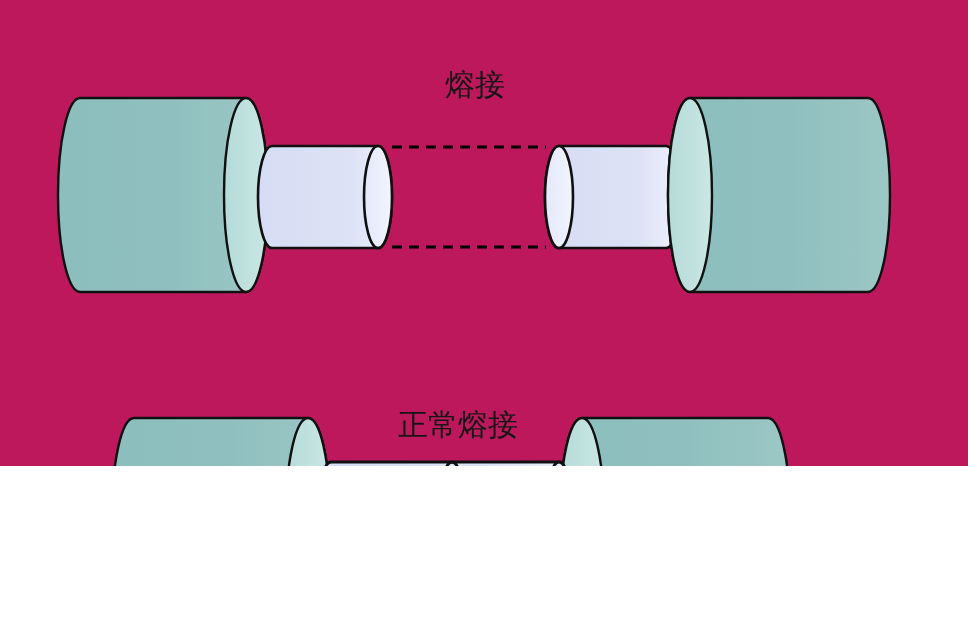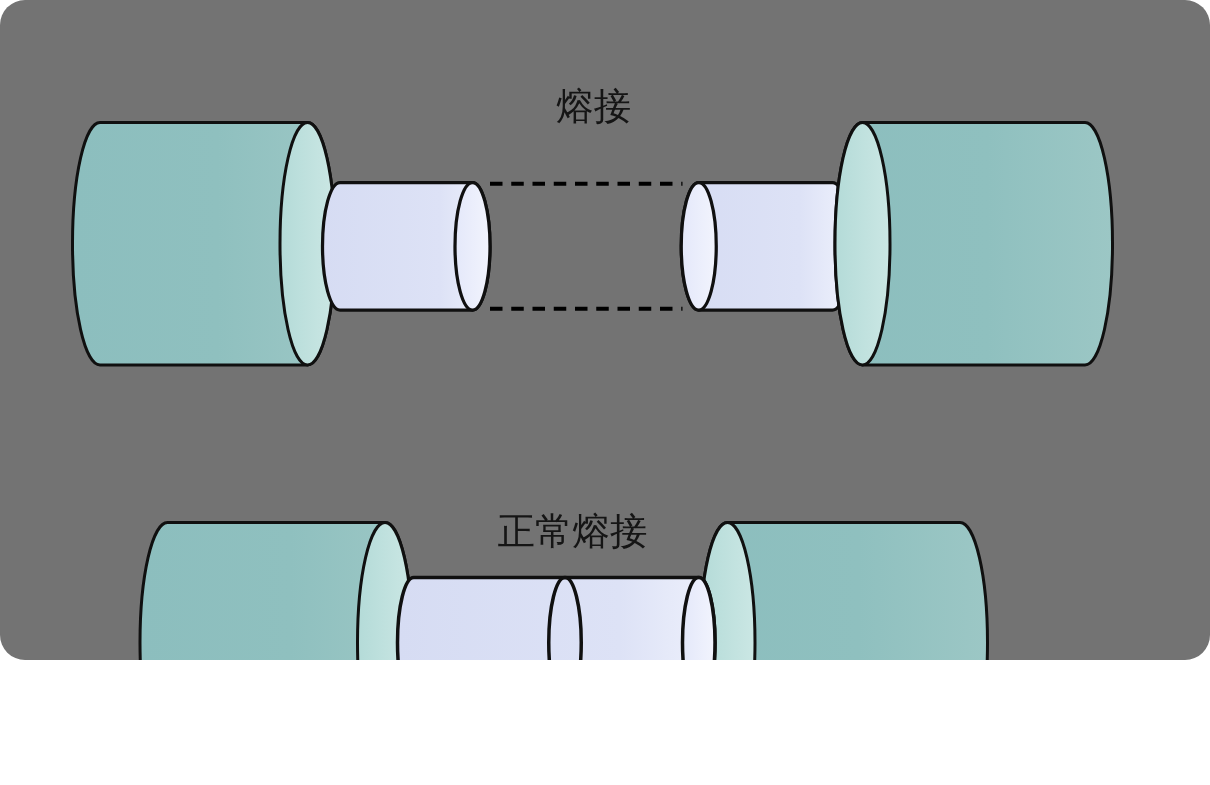--- a/index.html
+++ b/index.html
@@ -6,24 +6,23 @@
     margin: 0;
     padding: 0;
     background: #ffffff;
   }
   body {
     font-family: "Liberation Sans", sans-serif;
   }
   #canvas {
     position: relative;
     width: 968px;
-    height: 528px;
-    background: #737373;
+    height: 466px;
+    background: #be185d;
     overflow: hidden;
-    border-radius: 20px;
   }
   #canvas svg {
     display: block;
     width: 968px;
     height: 628px;
   }
   .diagram-label {
     font-family: "DejaVu Sans", "Liberation Sans", sans-serif;
     font-size: 30px;
     fill: #151515;

